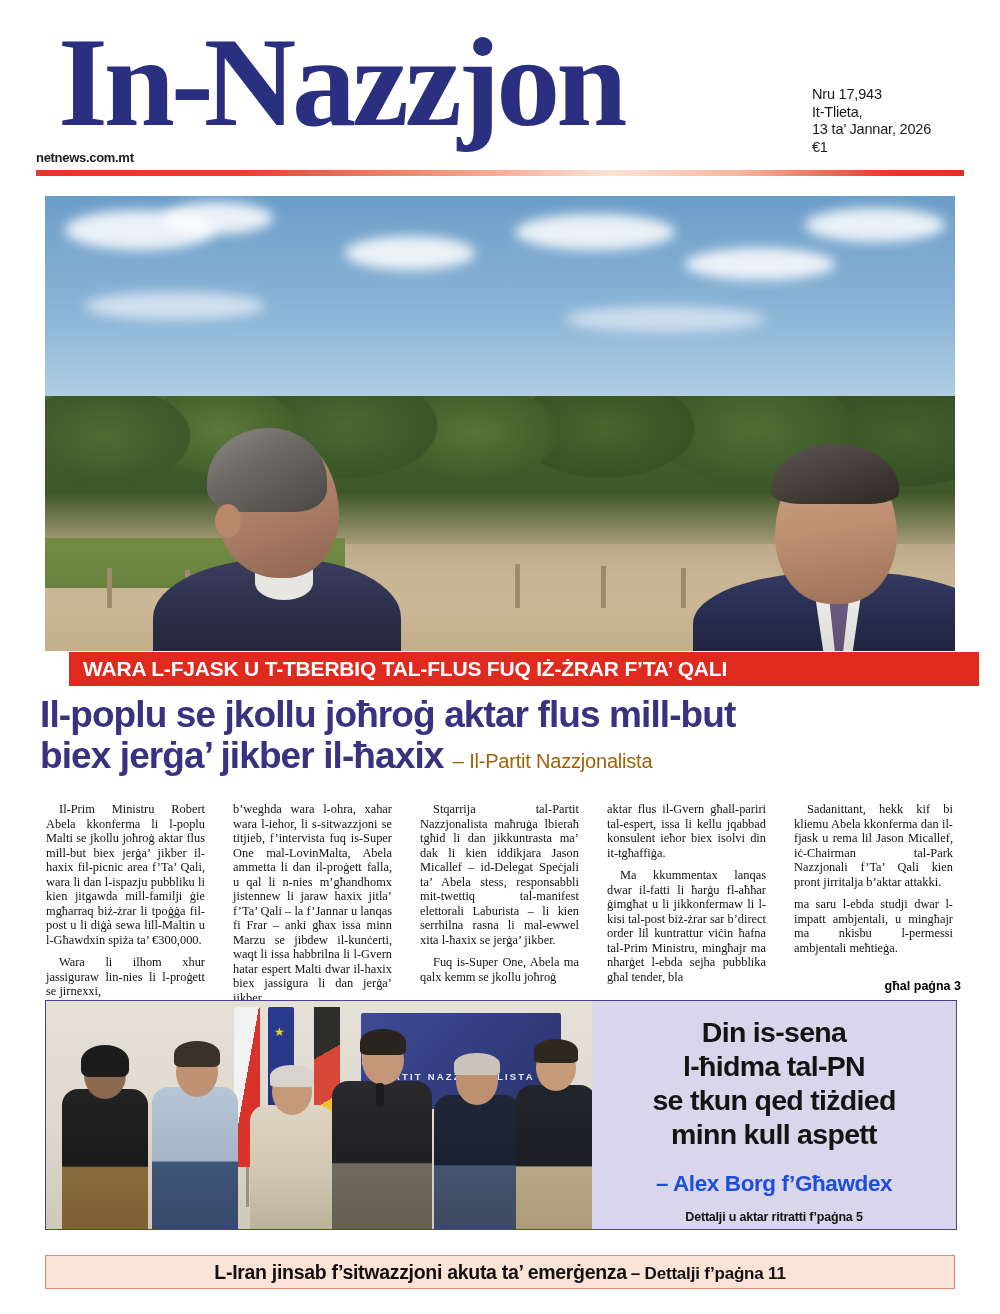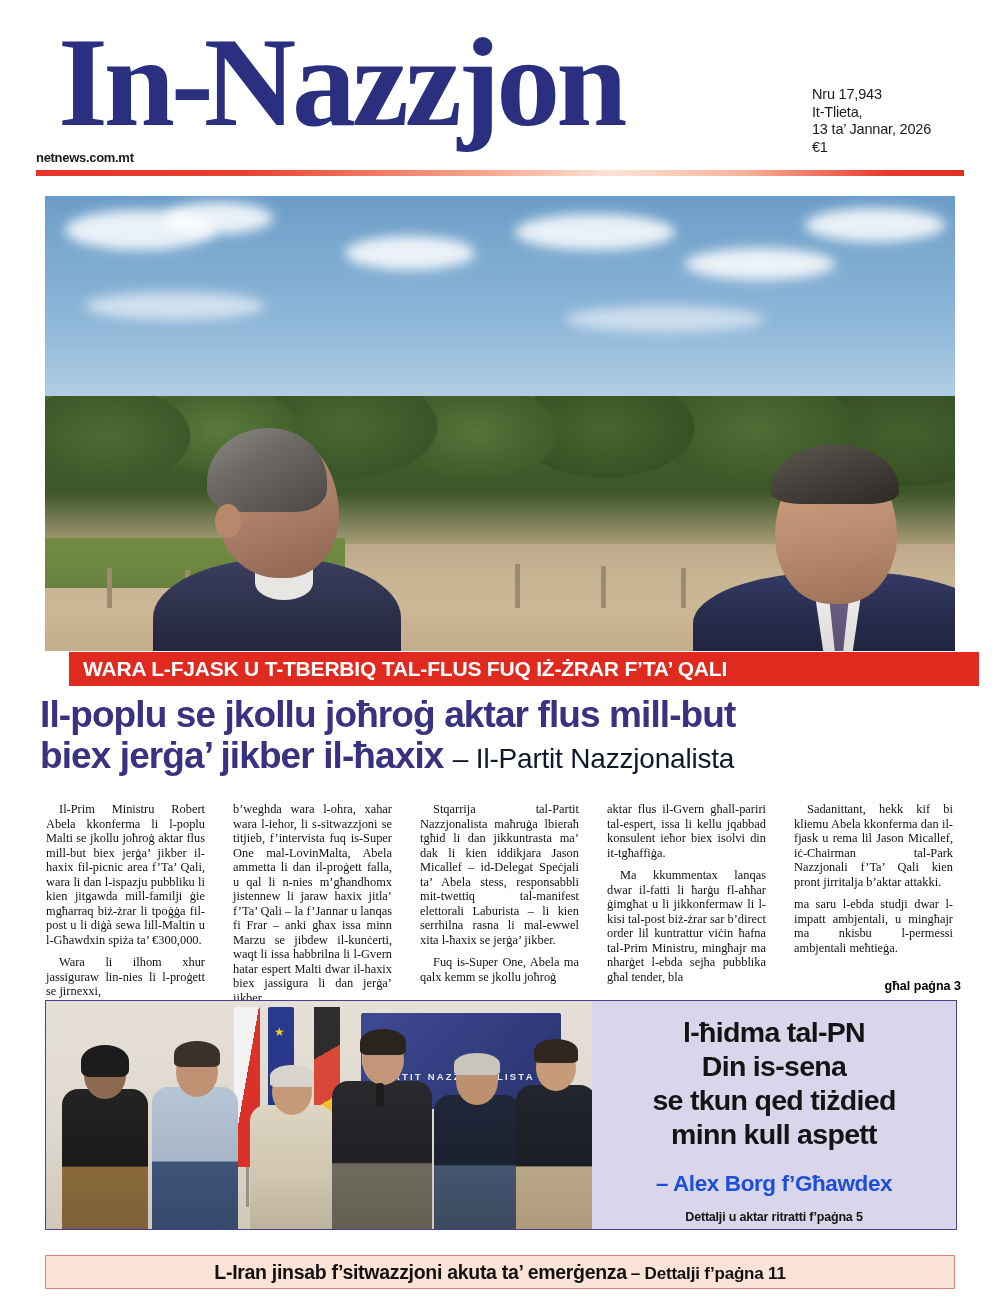--- a/index.html
+++ b/index.html
@@ -167,21 +167,21 @@
   
   .headline{
     position:absolute;left:40px;top:694px;width:925px;
     font-family:"Liberation Sans",sans-serif;
     font-weight:700;color:#3a3280;
     font-size:37px;line-height:41px;letter-spacing:-0.9px;
   }
   .headline .l2{display:block;}
   .headline .attrib{
     font-family:"Liberation Sans",sans-serif;
-    font-weight:400;color:#0f172a;font-size:28px;letter-spacing:-0.2px;
+    font-weight:400;color:#a16207;font-size:20px;letter-spacing:-0.2px;
   }
 
   
   .cols{
     position:absolute;left:38px;top:794px;width:928px;height:190px;
     display:flex;gap:12px;
   }
   .col{
     width:175px;
     font-family:"Liberation Serif",serif;
@@ -421,22 +421,22 @@
 
       <div class="person" style="left:470px;width:80px;height:202px;">
         <div class="p-body" style="left:0;top:58px;width:80px;height:144px;background:linear-gradient(180deg,#22252b 0%,#1b1e24 56%,#b9a787 57%,#ad9b7b 100%);"></div>
         <div class="p-head" style="left:20px;top:18px;width:40px;height:46px;background:#c79a79;"></div>
         <div class="p-head" style="left:18px;top:12px;width:44px;height:24px;background:#2f2720;border-radius:50% 50% 16% 16%;"></div>
       </div>
     </div>
 
     <div class="promo-text">
       <div class="promo-head">
+        <span class="ln">Din is-sena</span>
         <span class="ln">l-ħidma tal-PN</span>
-        <span class="ln">Din is-sena</span>
         <span class="ln">se tkun qed tiżdied</span>
         <span class="ln">minn kull aspett</span>
       </div>
       <div class="promo-attrib">– Alex Borg f’Għawdex</div>
       <div class="promo-sub">Dettalji u aktar ritratti f’paġna 5</div>
     </div>
   </div>
 
   <div class="bottom-banner">
     <span class="bb-main">L-Iran jinsab f’sitwazzjoni akuta ta’ emerġenza</span>

